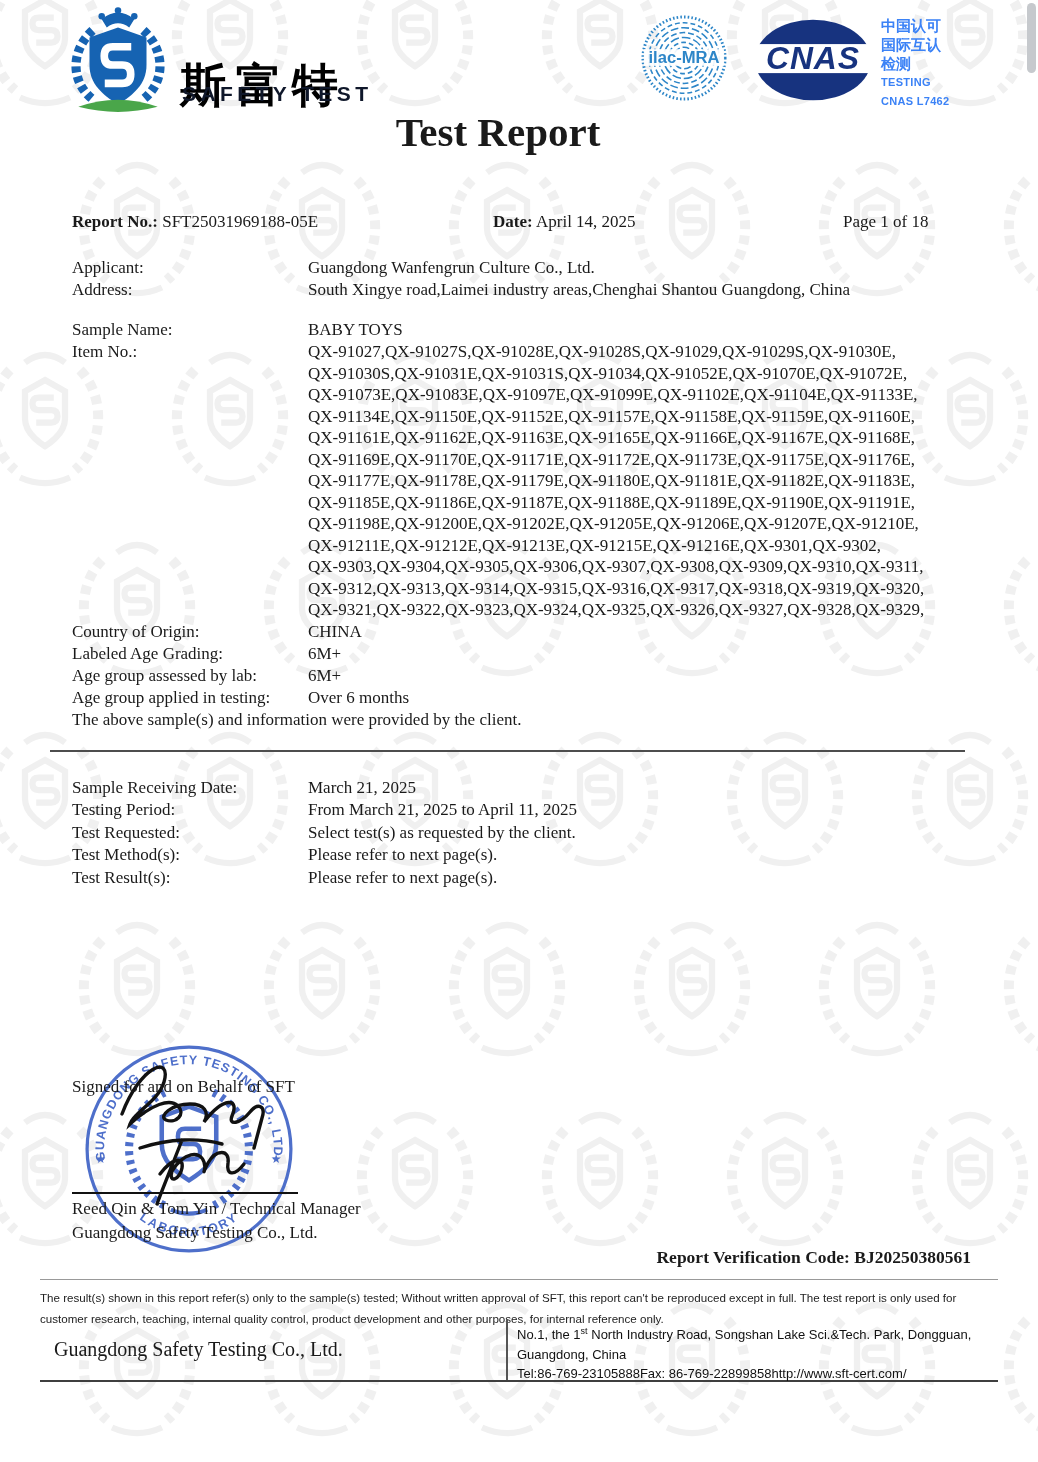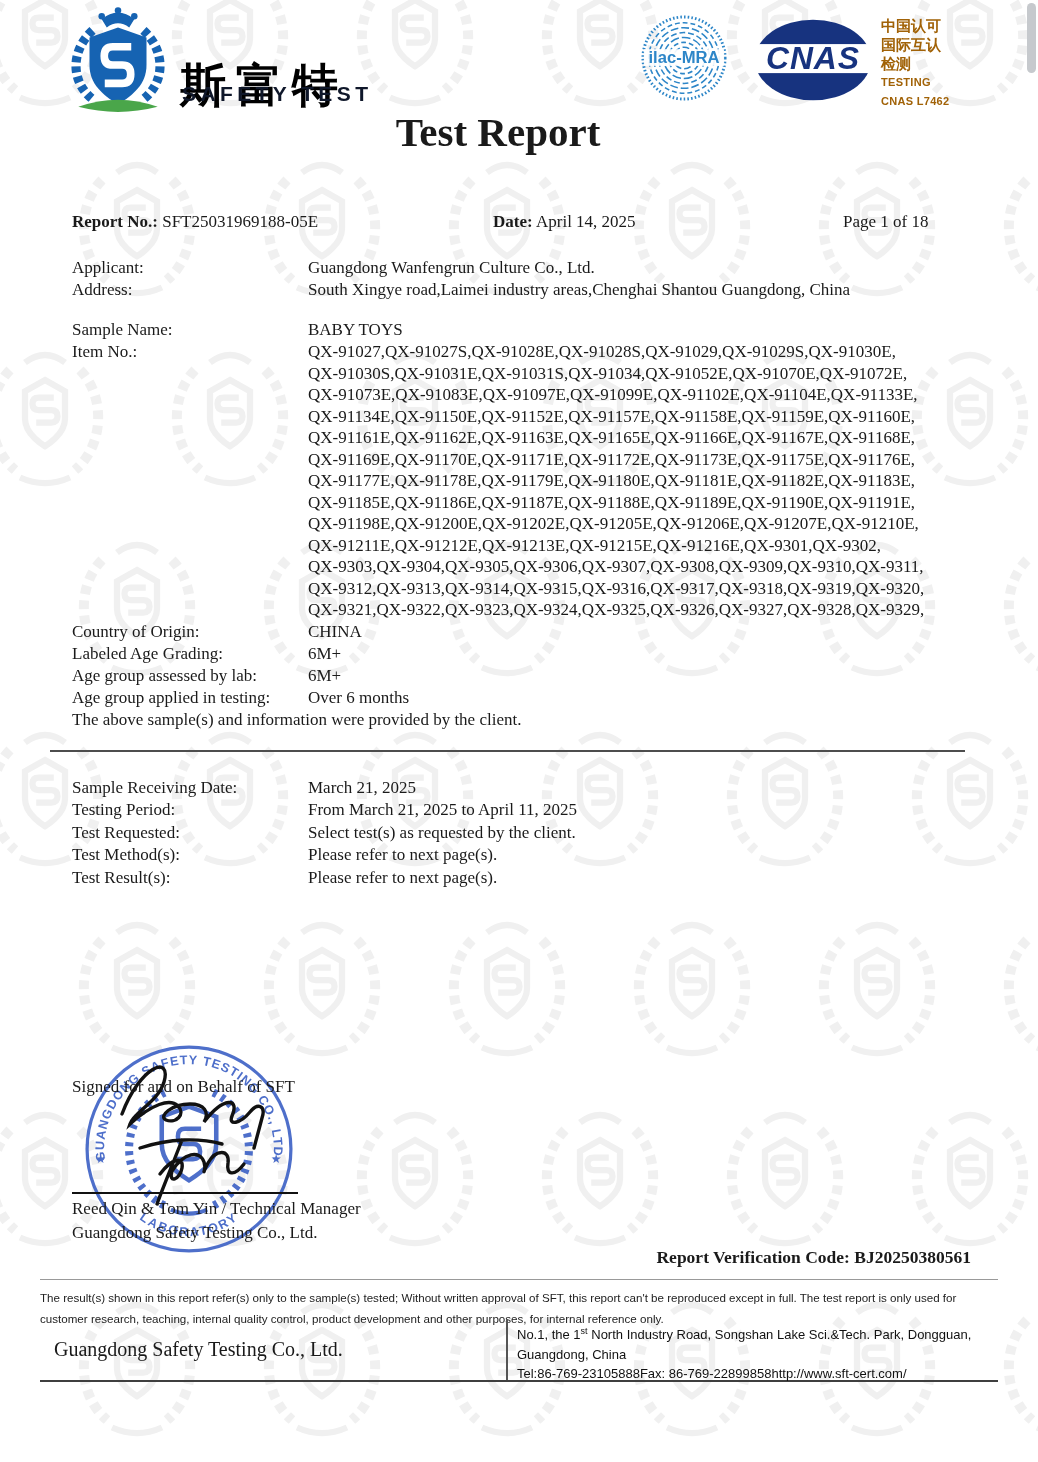--- a/index.html
+++ b/index.html
@@ -10,21 +10,21 @@
   
   #watermark{position:absolute;left:0;top:0;width:1038px;height:1462px;z-index:0;}
   
   .scroll-thumb{position:absolute;right:2px;top:3px;width:9px;height:70px;background:#c6c9cd;border-radius:5px;z-index:30;}
   
   .sft-logo{position:absolute;left:62px;top:6px;width:112px;height:112px;z-index:2;}
   .brand-cn{position:absolute;left:180px;top:24px;font-size:46px;font-weight:bold;color:#000000;letter-spacing:10px;font-family:"Liberation Sans",sans-serif;z-index:2;margin-top:31px;}
   .brand-en{position:absolute;left:182px;top:82px;font-size:21px;font-weight:bold;color:#0f172a;letter-spacing:4.4px;font-family:"Liberation Sans",sans-serif;z-index:2;}
   .ilac-logo{position:absolute;left:640px;top:14px;width:88px;height:88px;z-index:2;}
   .cnas-logo{position:absolute;left:752px;top:16px;width:122px;height:88px;z-index:2;}
-  .accred{position:absolute;left:881px;top:16px;z-index:2;font-family:"Liberation Sans",sans-serif;font-weight:bold;color:#a16207;}
+  .accred{position:absolute;left:881px;top:16px;z-index:2;font-family:"Liberation Sans",sans-serif;font-weight:bold;color:#3b82f6;}
   .accred .cjk{font-size:15px;line-height:19px;}
   .accred .lat{font-size:11px;line-height:19px;letter-spacing:.3px;}
   
   .doc-title{position:absolute;left:0;top:108px;width:996px;text-align:center;font-size:41px;font-weight:bold;z-index:2;}
   .meta{position:absolute;top:191px;font-size:17px;z-index:2;margin-top:21px;}
   .meta b{font-weight:bold;}
   #meta-report{left:72px;}
   #meta-date{left:493px;}
   #meta-page{left:843px;}
   

